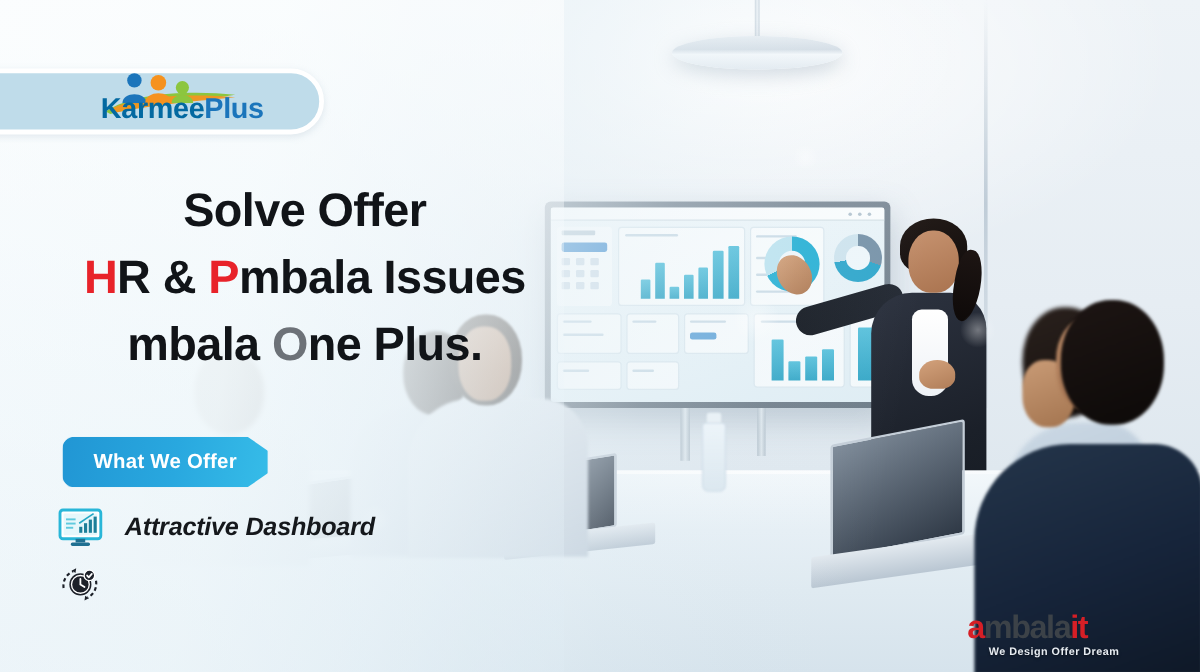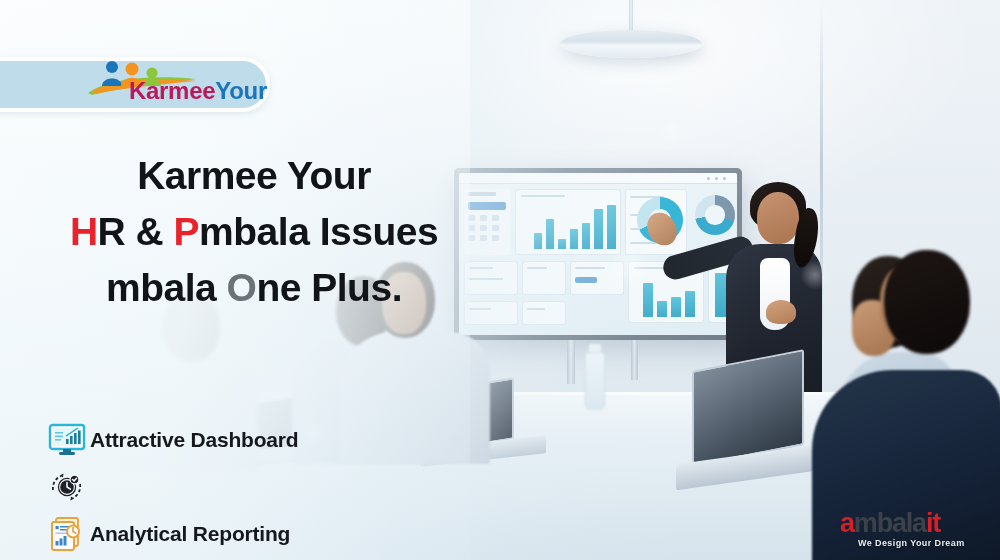--- a/index.html
+++ b/index.html
@@ -295,21 +295,21 @@
     padding-right:34px;
   }
   .logo-wrap { position:relative; width:150px; height:48px; }
   .logo-people { position:absolute; left:16px; top:-1px; width:72px; height:26px; }
   .logo-swoosh { position:absolute; left:4px; top:14px; width:112px; height:20px; }
   .logo-text {
     position:absolute; left:2px; top:16px;
     font-size:24px; font-weight:bold; letter-spacing:-.3px;
     white-space:nowrap;
   }
-  .lt-k { color:#be185d;margin-left:45px; }
+  .lt-k { color:#0369a1; }
   .lt-p { color:#1b75bb; }
 
   
   .headline {
     position:absolute; left:44px; top:148px; width:420px;
     font-size:39px; line-height:56px; font-weight:bold;
     color:#111418; letter-spacing:-.5px;
     text-align:center;
   }
   .hl-red { color:#e8232a; }
@@ -329,28 +329,29 @@
   }
 
   
   .features { position:absolute; left:46px; top:416px; width:400px; }
   .feature { display:flex; align-items:center; height:47px; }
   .feat-icon {
     width:42px; height:38px; flex:0 0 42px;
     display:flex; align-items:center; justify-content:center;
   }
   .feat-label {
-    margin-left:2px;
+    margin-left:16px;
     font-size:21px; font-weight:bold; color:#15181c;
     letter-spacing:-.2px;
+    font-style:italic;
   }
 
   
   .corner-logo {
-    position:absolute; left:840px; top:512px; width:146px; height:44px;
+    position:absolute; left:806px; top:512px; width:146px; height:44px;
   }
   .cl-row { position:relative; height:28px; }
   .cl-text {
     position:absolute; left:0; top:-4px;
     font-size:27px; font-weight:bold; letter-spacing:-1.2px;
     white-space:nowrap;
   }
   .cl-a { color:#d61f26; }
   .cl-m { color:#3c4248; }
   .cl-it { color:#d61f26; }
@@ -510,30 +511,33 @@
         <path d="M6 16 C28 4 76 3 110 6 C78 9 36 13 10 19 Z" fill="#f6921e" opacity=".92"></path>
       </svg>
       <svg class="logo-people" viewBox="0 0 72 26">
         <circle cx="14" cy="7" r="6" fill="#1b75bb"></circle>
         <path d="M4 26 C4 16 24 16 24 26 Z" fill="#1b75bb"></path>
         <circle cx="34" cy="9" r="6.5" fill="#f6921e"></circle>
         <path d="M23 26 C23 15 45 15 45 26 Z" fill="#f6921e"></path>
         <circle cx="54" cy="13" r="5.5" fill="#8cc63f"></circle>
         <path d="M45 26 C45 17 63 17 63 26 Z" fill="#8cc63f"></path>
       </svg>
-      <div class="logo-text"><span class="lt-k">Karmee</span><span class="lt-p">Your</span></div>
+      <div class="logo-text"><span class="lt-k">Karmee</span><span class="lt-p">Plus</span></div>
     </div>
   </div>
 
   <div class="headline">
-    <div><span>Karmee Your</span></div>
+    <div><span>Solve Offer</span></div>
     <div><span class="hl-red">H</span><span>R &amp; </span><span class="hl-red">P</span><span>mbala Issues</span></div>
     <div><span>mbala </span><span class="hl-gray">O</span><span>ne Plus.</span></div>
   </div>
 
+  <div class="offer-badge">
+    <span>What We Offer</span>
+  </div>
 
   <div class="features">
 
     <div class="feature">
       <div class="feat-icon">
         <svg width="38" height="34" viewBox="0 0 38 34">
           <rect x="2" y="2" width="34" height="24" rx="2.5" fill="#fff" stroke="#29b6d8" stroke-width="2.4"></rect>
           <rect x="5" y="5" width="28" height="18" rx="1" fill="#e6f7fb"></rect>
           <rect x="7" y="9" width="8" height="1.6" fill="#5fcade"></rect>
           <rect x="7" y="12.5" width="8" height="1.6" fill="#5fcade"></rect>
@@ -559,41 +563,23 @@
           <path d="M25 28.5 l-3.6 2 l.6 -4 z" fill="#1d2129"></path>
           <circle cx="18" cy="17" r="9.2" fill="#1d2129"></circle>
           <circle cx="18" cy="17" r="7.4" fill="none" stroke="#ffffff" stroke-width="1.1"></circle>
           <path d="M18 12.5 V17 l3.4 2.2" stroke="#ffffff" stroke-width="1.5" fill="none" stroke-linecap="round"></path>
           <circle cx="25.5" cy="9.5" r="4.4" fill="#1d2129" stroke="#ffffff" stroke-width="1.1"></circle>
           <path d="M23.6 9.6 l1.4 1.5 l2.5 -2.8" stroke="#ffffff" stroke-width="1.5" fill="none" stroke-linecap="round" stroke-linejoin="round"></path>
         </svg>
       </div>
     </div>
 
-    <div class="feature">
-      <div class="feat-icon">
-        <svg width="36" height="36" viewBox="0 0 36 36">
-          <rect x="7" y="2" width="22" height="28" rx="2" fill="#fdf1dc" stroke="#e8a33d" stroke-width="1.8"></rect>
-          <rect x="3" y="6" width="22" height="28" rx="2" fill="#ffffff" stroke="#e8a33d" stroke-width="2"></rect>
-          <rect x="6.5" y="10" width="3.2" height="3.2" fill="#3c86c9"></rect>
-          <rect x="11" y="10" width="9" height="1.5" fill="#3c86c9"></rect>
-          <rect x="11" y="13" width="7" height="1.5" fill="#3c86c9"></rect>
-          <rect x="6.5" y="16.5" width="13" height="1.4" fill="#9fc4e6"></rect>
-          <rect x="6.5" y="25" width="3" height="4.5" fill="#3c86c9"></rect>
-          <rect x="10.5" y="22.5" width="3" height="7" fill="#3c86c9"></rect>
-          <rect x="14.5" y="20" width="3" height="9.5" fill="#3c86c9"></rect>
-          <circle cx="24" cy="15.5" r="6" fill="#ffffff" stroke="#e8a33d" stroke-width="2"></circle>
-          <path d="M24 11.6 V15.5 l2.8 1.8" stroke="#e8a33d" stroke-width="1.7" fill="none" stroke-linecap="round"></path>
-        </svg>
-      </div>
-      <div class="feat-label">Analytical Reporting</div>
-    </div>
 
   </div>
 
   <div class="corner-logo">
     <div class="cl-row">
       <div class="cl-text"><span class="cl-a">a</span><span class="cl-m">mbala</span><span class="cl-it">it</span></div>
     </div>
-    <div class="cl-tag">We Design Your Dream</div>
+    <div class="cl-tag">We Design Offer Dream</div>
   </div>
 
 </div>
 
 </body></html>

